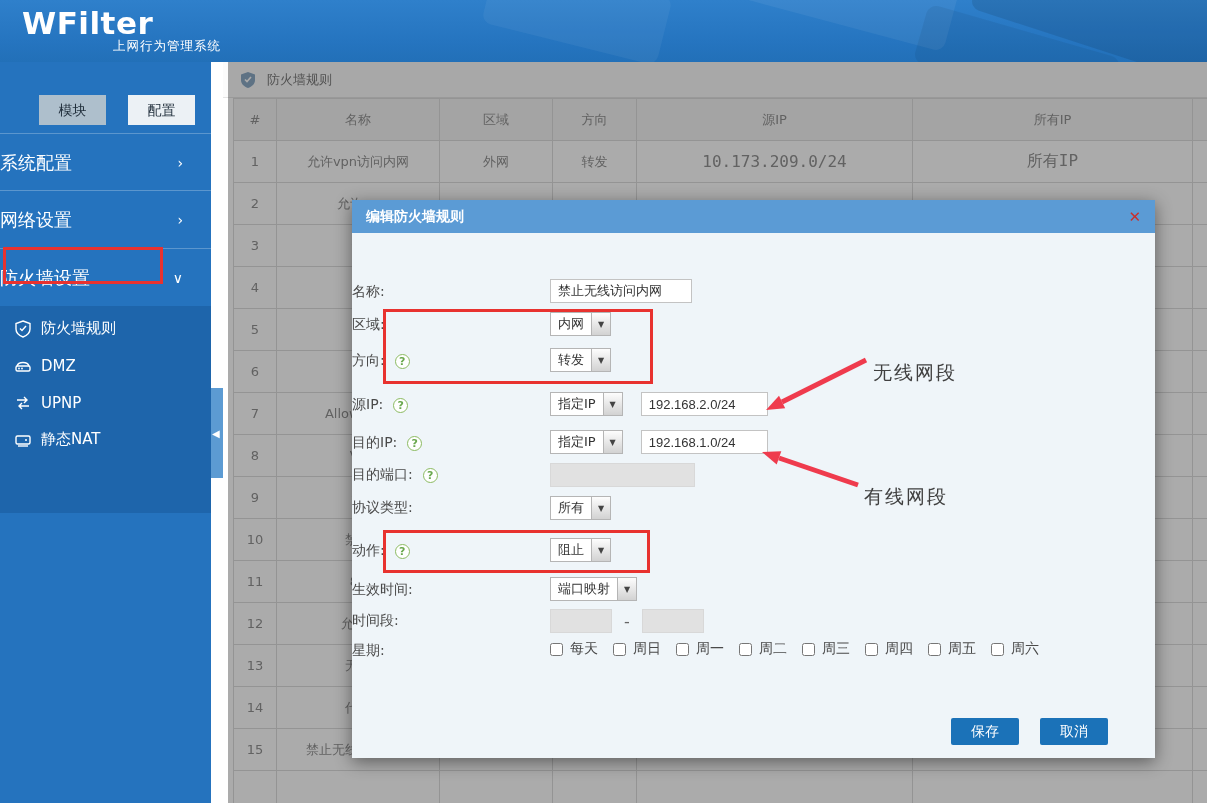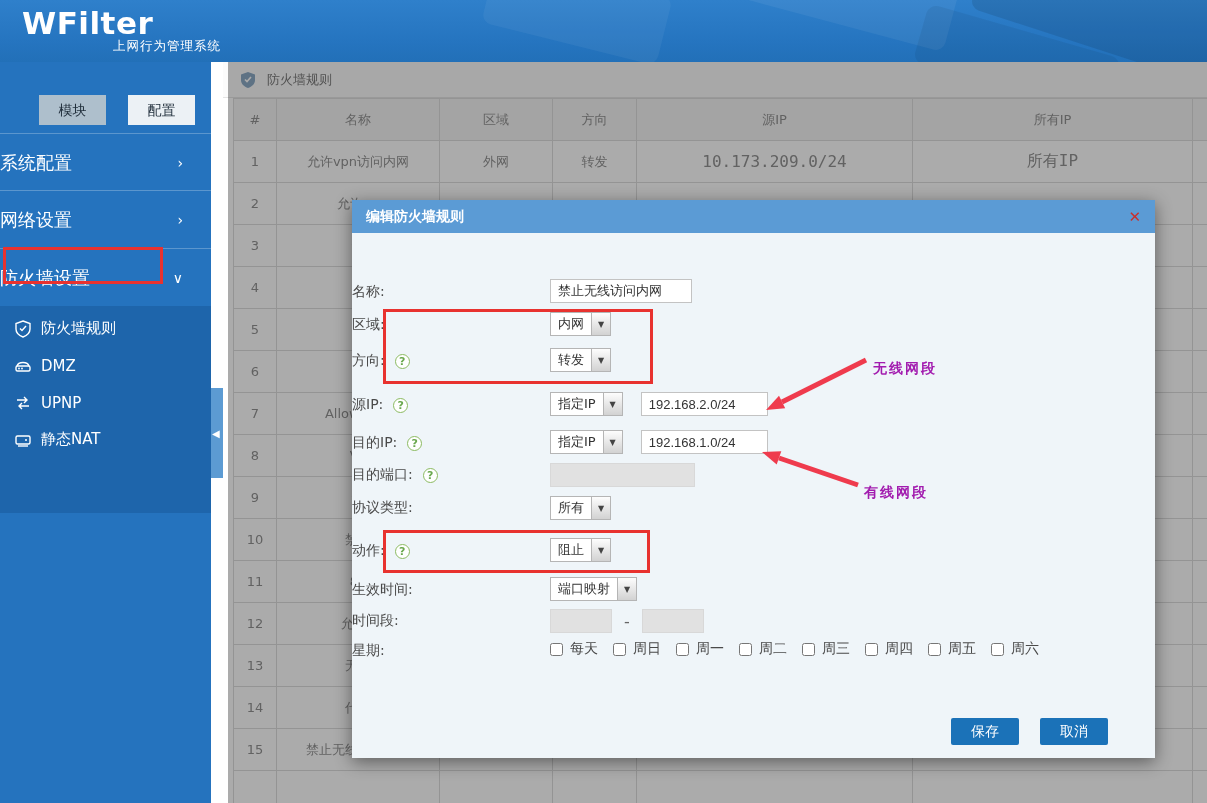--- a/index.html
+++ b/index.html
@@ -69,21 +69,21 @@
   .week-wrap { gap:0; }
   .week-item { display:flex; align-items:center; gap:7px; margin-right:15px; font-size:14px; color:#4a4a4a; cursor:pointer; }
   .week-item input { width:13px; height:13px; margin:0; cursor:pointer; }
   .btn { position:absolute; top:518px; width:68px; height:27px; background:#1b72b8; color:#fff;
     font-size:14px; line-height:27px; text-align:center; cursor:pointer; border-radius:2px; }
   .red-box { position:absolute; border:3px solid #e8322f; pointer-events:none; z-index:60; }
   .red-box.rb1 { left:31px; top:109px; width:270px; height:75px; }
   .red-box.rb2 { left:31px; top:330px; width:267px; height:43px; }
 
   
-  .annot-text { position:absolute; font-size:14px; font-weight:bold; color:#a21caf; letter-spacing:2px; z-index:70; }
+  .annot-text { position:absolute; font-size:19px; font-weight:normal; color:#404040; letter-spacing:2px; z-index:70; }
   .annot-text.wireless { left:873px; top:360px; }
   .annot-text.wired { left:864px; top:484px; }
   .annot-arrows { position:absolute; left:740px; top:340px; z-index:70; pointer-events:none; }
 </style>
 </head>
 <body>
 
 <div class="page">
 
   <div class="top-header">

